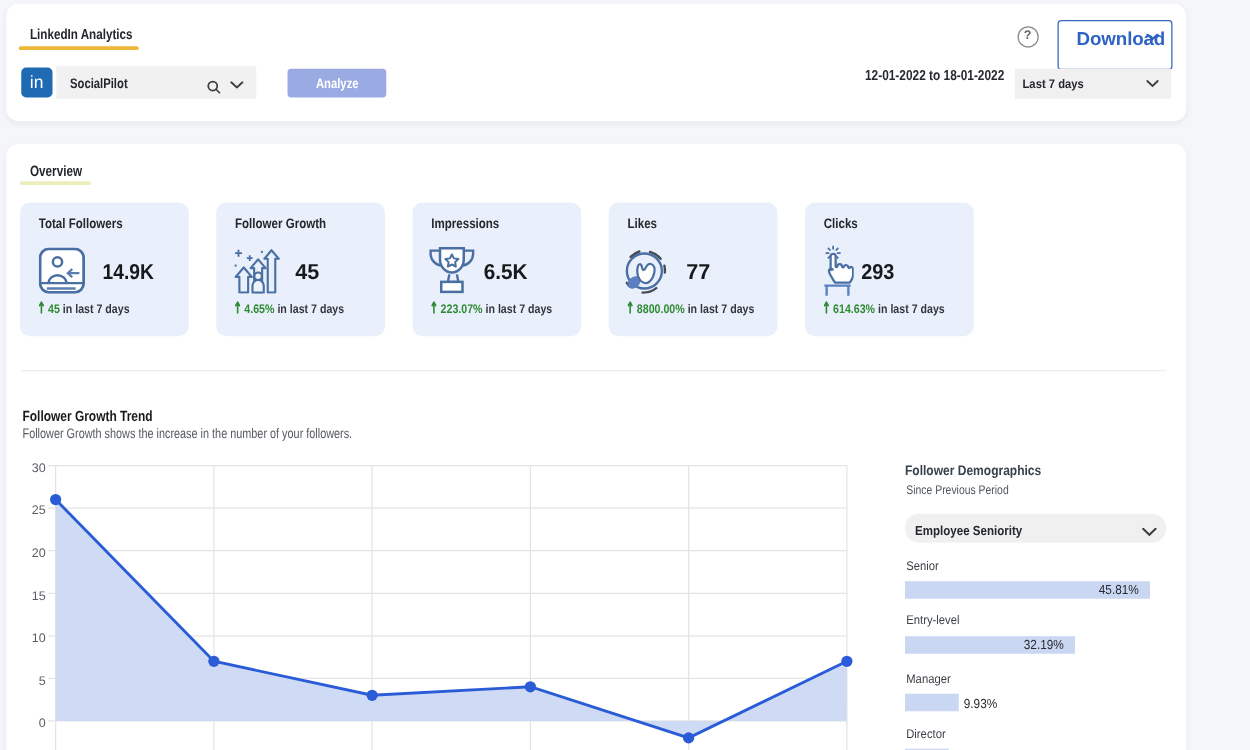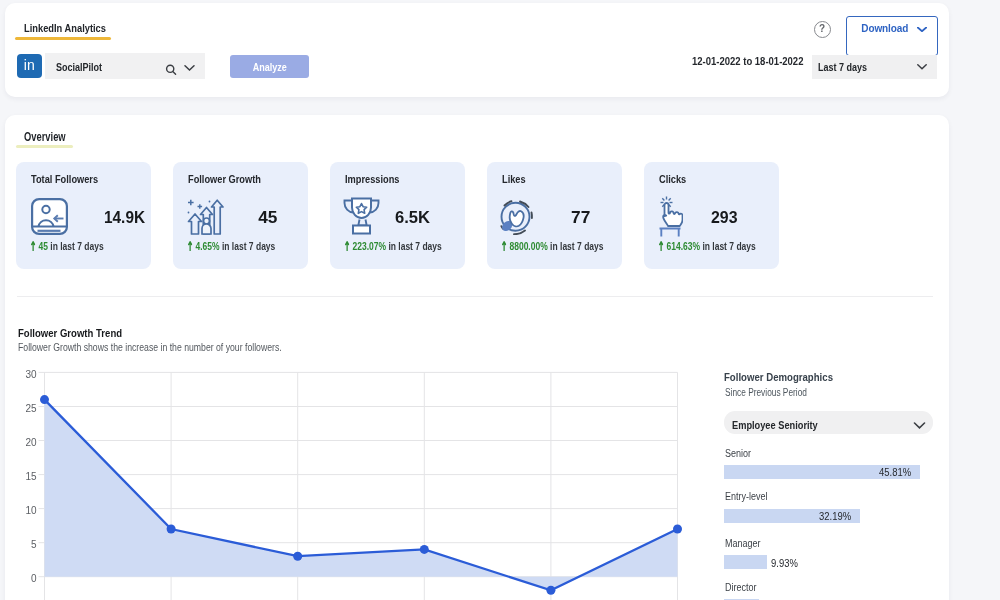--- a/index.html
+++ b/index.html
@@ -18,35 +18,35 @@
 
 
 .h-title { position:absolute; left:18.6px; top:19px; font-size:11.5px; font-weight:bold; color:#23262b; transform:scaleX(0.81); }
 .h-underline { position:absolute; left:10px; top:33.9px; width:96px; height:3.6px; background:#eeb739; border-radius:2px;}
 .li-icon { position:absolute; left:12px; top:51px; width:24.6px; height:24px; background:#1e6ab3; border-radius:4px; color:#fff; font-size:14px; font-weight:normal; text-align:center; line-height:23px; }
 .sp-select { position:absolute; left:39.5px; top:49.7px; width:160px; height:26px; background:#f1f1f2; }
 .sp-select .txt { position:absolute; left:11.7px; top:8.5px; font-size:11px; font-weight:bold; color:#24272b; transform:scaleX(0.82); }
 .analyze { position:absolute; left:225px; top:52px; width:79px; height:22.5px; background:#9aabe4; border-radius:3px; color:#fff; font-size:11px; font-weight:bold; text-align:center; line-height:24px; }
 .analyze span { display:inline-block; transform:scaleX(0.82); }
 .qmark { position:absolute; left:808.5px; top:18px; width:17px; height:17px; border:1.4px solid #87898e; border-radius:50%; color:#63666b; font-size:10px; font-weight:bold; text-align:center; line-height:14.5px; }
-.download { position:absolute; left:841.3px; top:12.8px; width:92px; height:40px; border:1.5px solid #3567bf; border-radius:3px; color:#2e63c3; font-size:10px; font-weight:bold; }
+.download { position:absolute; left:841.3px; top:12.8px; width:92px; height:40px; border:1.5px solid #3567bf; border-radius:3px; color:#2e63c3; font-size:15px; font-weight:bold; }
 .download span { position:absolute; left:14px; top:6.5px; letter-spacing:-0.1px; }
 .daterange { position:absolute; left:686.7px; top:52.2px; font-size:11.5px; font-weight:600; color:#26292e; transform:scaleX(0.826); }
 .last7 { position:absolute; left:807px; top:51.5px; width:125.2px; height:24px; background:#f0f0f1; }
 .last7 .txt { position:absolute; left:6px; top:7.5px; font-size:10px; font-weight:600; color:#24272b; transform:scaleX(0.9); }
 
 
 .ov-title { position:absolute; left:19.1px; top:14.5px; font-size:12px; font-weight:bold; color:#1f2328; transform:scaleX(0.78); }
 .ov-underline { position:absolute; left:11.2px; top:30.1px; width:56.7px; height:2.5px; background:#eceebe; border-radius:2px; }
 
 .statrow { position:absolute; left:11px; top:46.5px; width:922px; display:flex; gap:22.4px; }
 .stat { position:relative; width:134.6px; height:107.5px; background:#e9effb; border-radius:8px; }
 .stat .t { position:absolute; left:15px; top:11px; font-size:11px; font-weight:bold; color:#24272c; white-space:nowrap; transform:scaleX(0.84); }
 .stat .icon { position:absolute; }
-.stat .num { position:absolute; top:42.5px; height:26px; font-size:17.3px; font-weight:600; color:#17191c; display:flex; align-items:center;margin-left:22px; }
+.stat .num { position:absolute; top:42.5px; height:26px; font-size:17.3px; font-weight:600; color:#17191c; display:flex; align-items:center; }
 .stat .delta { position:absolute; left:15px; top:79.5px; font-size:10px; font-weight:600; color:#33373c; white-space:nowrap; transform:scaleX(0.85); }
 .stat .delta .g { color:#2e8b33; }
 .stat .delta .arr { vertical-align:-1px; margin-right:1px; }
 
 .divider { position:absolute; left:12px; top:180.5px; width:916px; height:1px; background:#ededef; }
 
 
 .fgt-title { position:absolute; left:13.1px; top:211px; font-size:11.8px; font-weight:bold; color:#17191c; transform:scaleX(0.81); }
 .fgt-sub { position:absolute; left:13.2px; top:225.5px; font-size:11px; color:#54595f; transform:scaleX(0.79); }
 #chartsvg { position:absolute; left:5px; top:250px; }
@@ -144,21 +144,21 @@
     <div class="stat">
       <div class="t sx">Impressions</div>
       <div class="icon" style="left:12.8px;top:35.5px"><svg width="37" height="39" viewBox="0 0 37 39">
         <path d="M9 1.5 h19 v9 a9.5 10.5 0 0 1 -19 0 Z" fill="#fff" stroke="#4a6fa3" stroke-width="2"></path>
         <path d="M9 3.5 H1.5 v2.5 a9.5 9.5 0 0 0 9 9.5" fill="none" stroke="#4a6fa3" stroke-width="1.9"></path>
         <path d="M28 3.5 h7.5 v2.5 a9.5 9.5 0 0 1 -9 9.5" fill="none" stroke="#4a6fa3" stroke-width="1.9"></path>
         <path d="M18.5 6.5 l1.6 3.2 3.6 .5 -2.6 2.5 .6 3.6 -3.2-1.7 -3.2 1.7 .6-3.6 -2.6-2.5 3.6-.5 Z" fill="none" stroke="#4a6fa3" stroke-width="1.6" stroke-linejoin="round"></path>
         <path d="M16.5 22.5 l-1.2 6 h8.4 l-1.2-6" fill="none" stroke="#4a6fa3" stroke-width="1.9"></path>
         <rect x="10" y="28.5" width="17" height="8" fill="#fff" stroke="#4a6fa3" stroke-width="2"></rect>
       </svg></div>
-      <div class="num" style="left:43px">
+      <div class="num" style="left:57px">
           <span class="sx" style="transform:scaleX(0.96)">6.5K</span>
         </div>
       <div class="delta sx"><svg class="arr" width="5" height="10" viewBox="0 0 5 10">
             <path d="M2.5 10 V2.2 M0.4 4 L2.5 0.8 L4.6 4" fill="none" stroke="#2e8b33" stroke-width="1.5"></path>
           </svg> <span class="g">223.07%</span> in last 7 days</div>
     </div>
 
     <div class="stat">
       <div class="t sx">Likes</div>
       <div class="icon" style="left:10.1px;top:36.5px"><svg width="37" height="37" viewBox="0 0 37 37">

